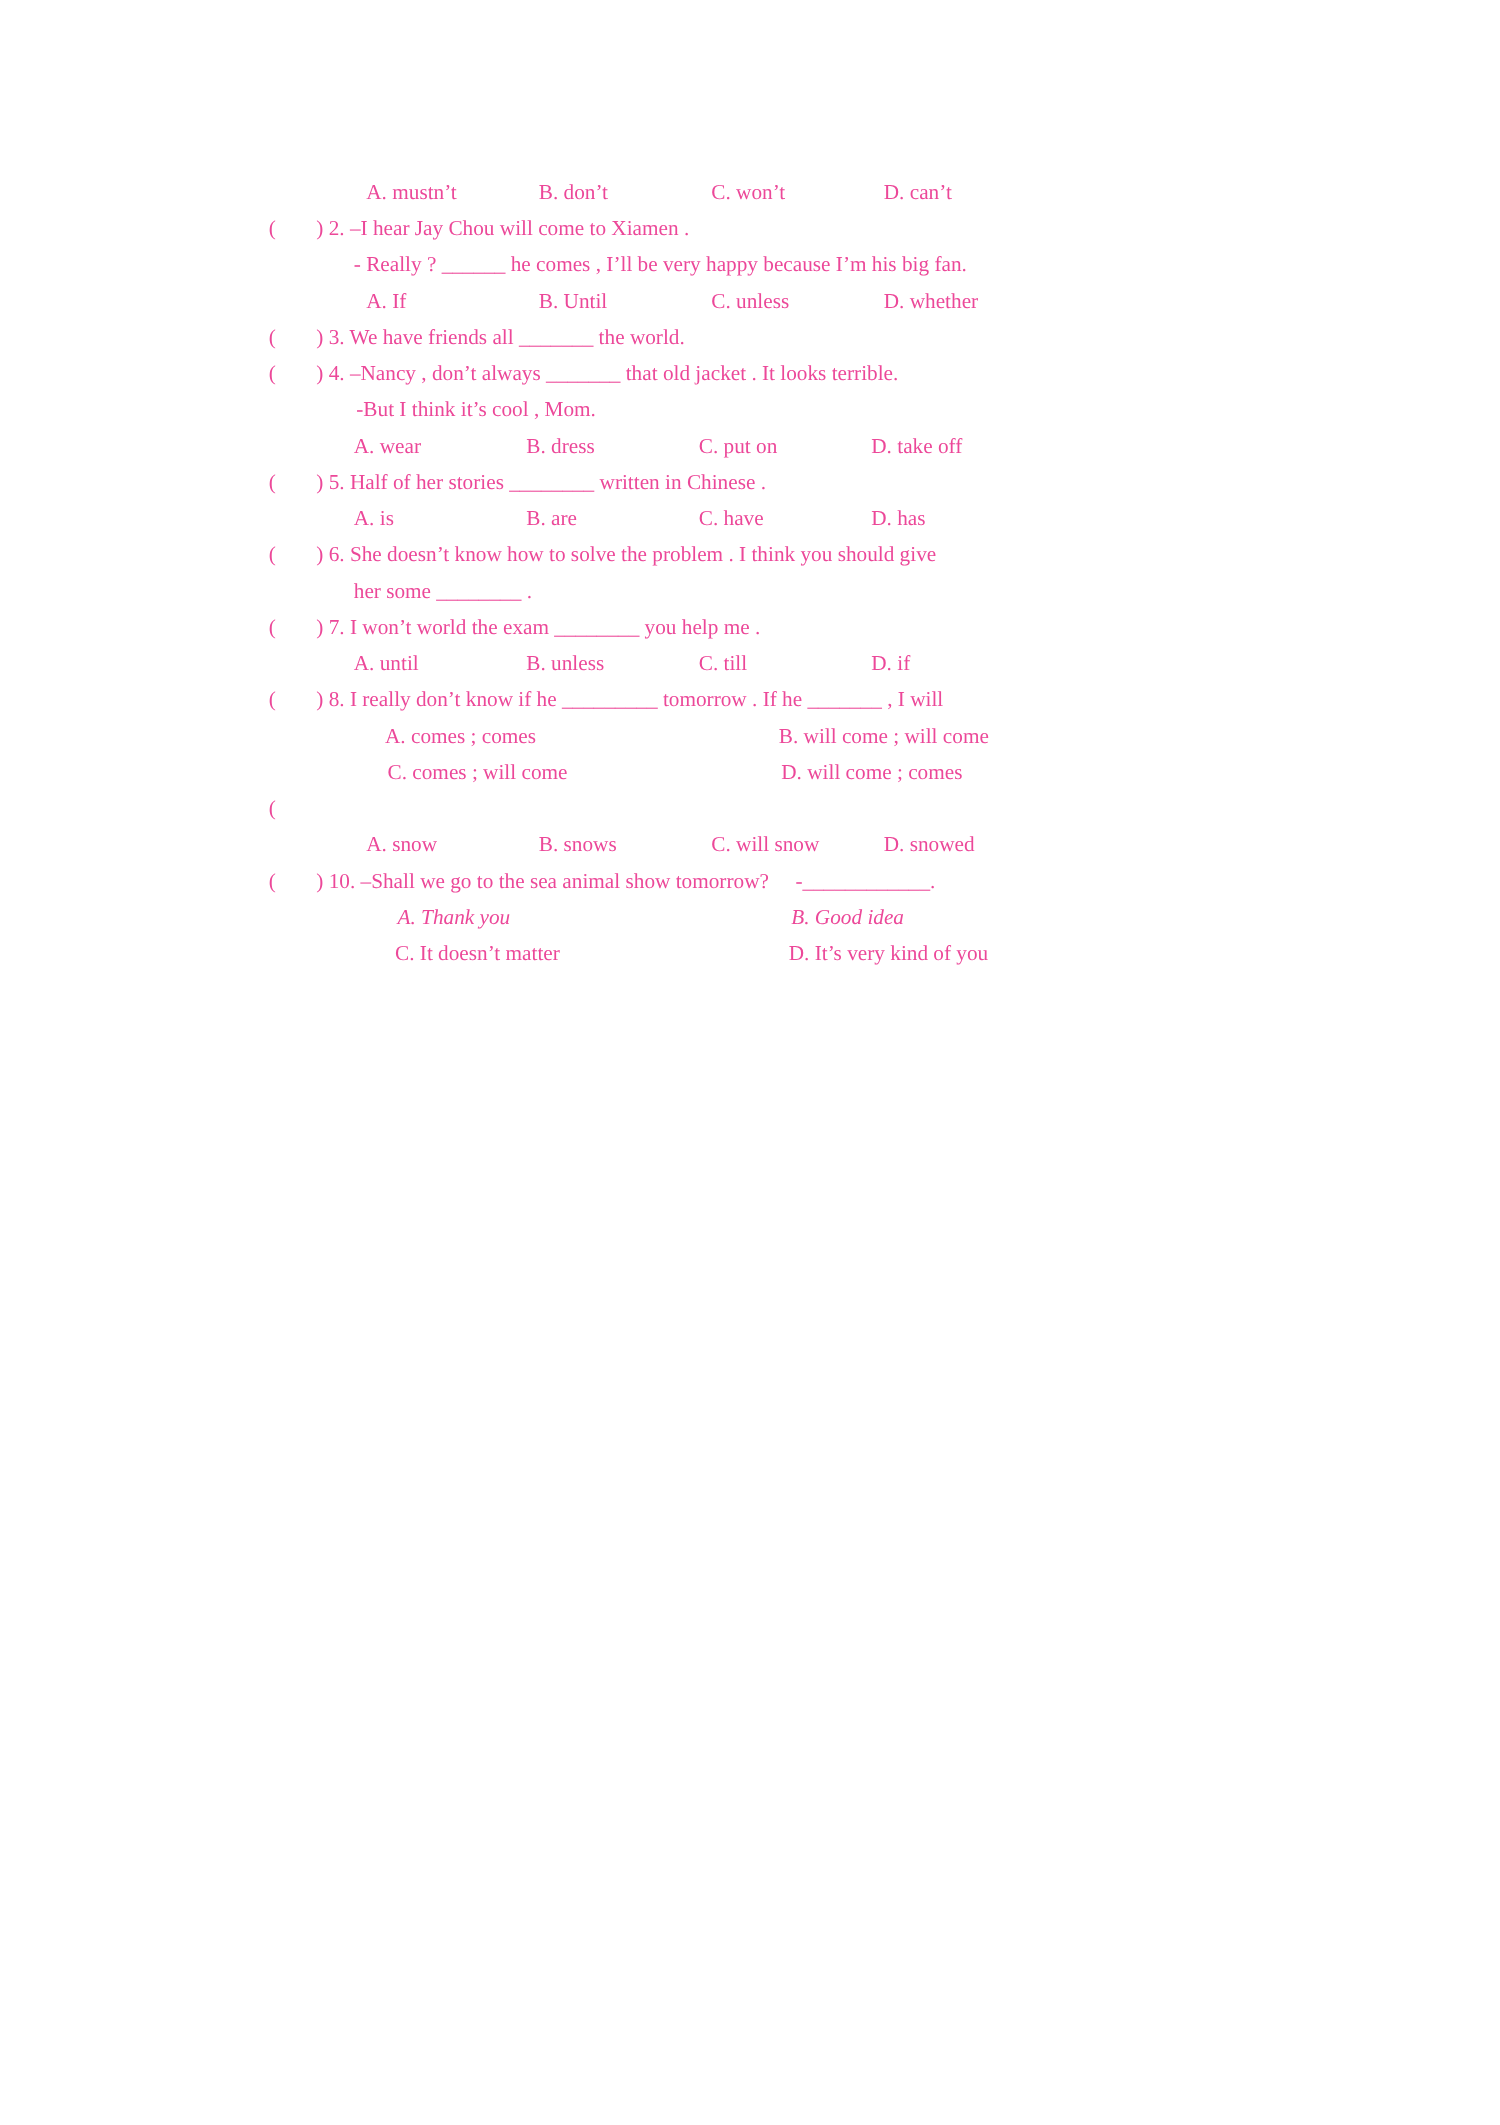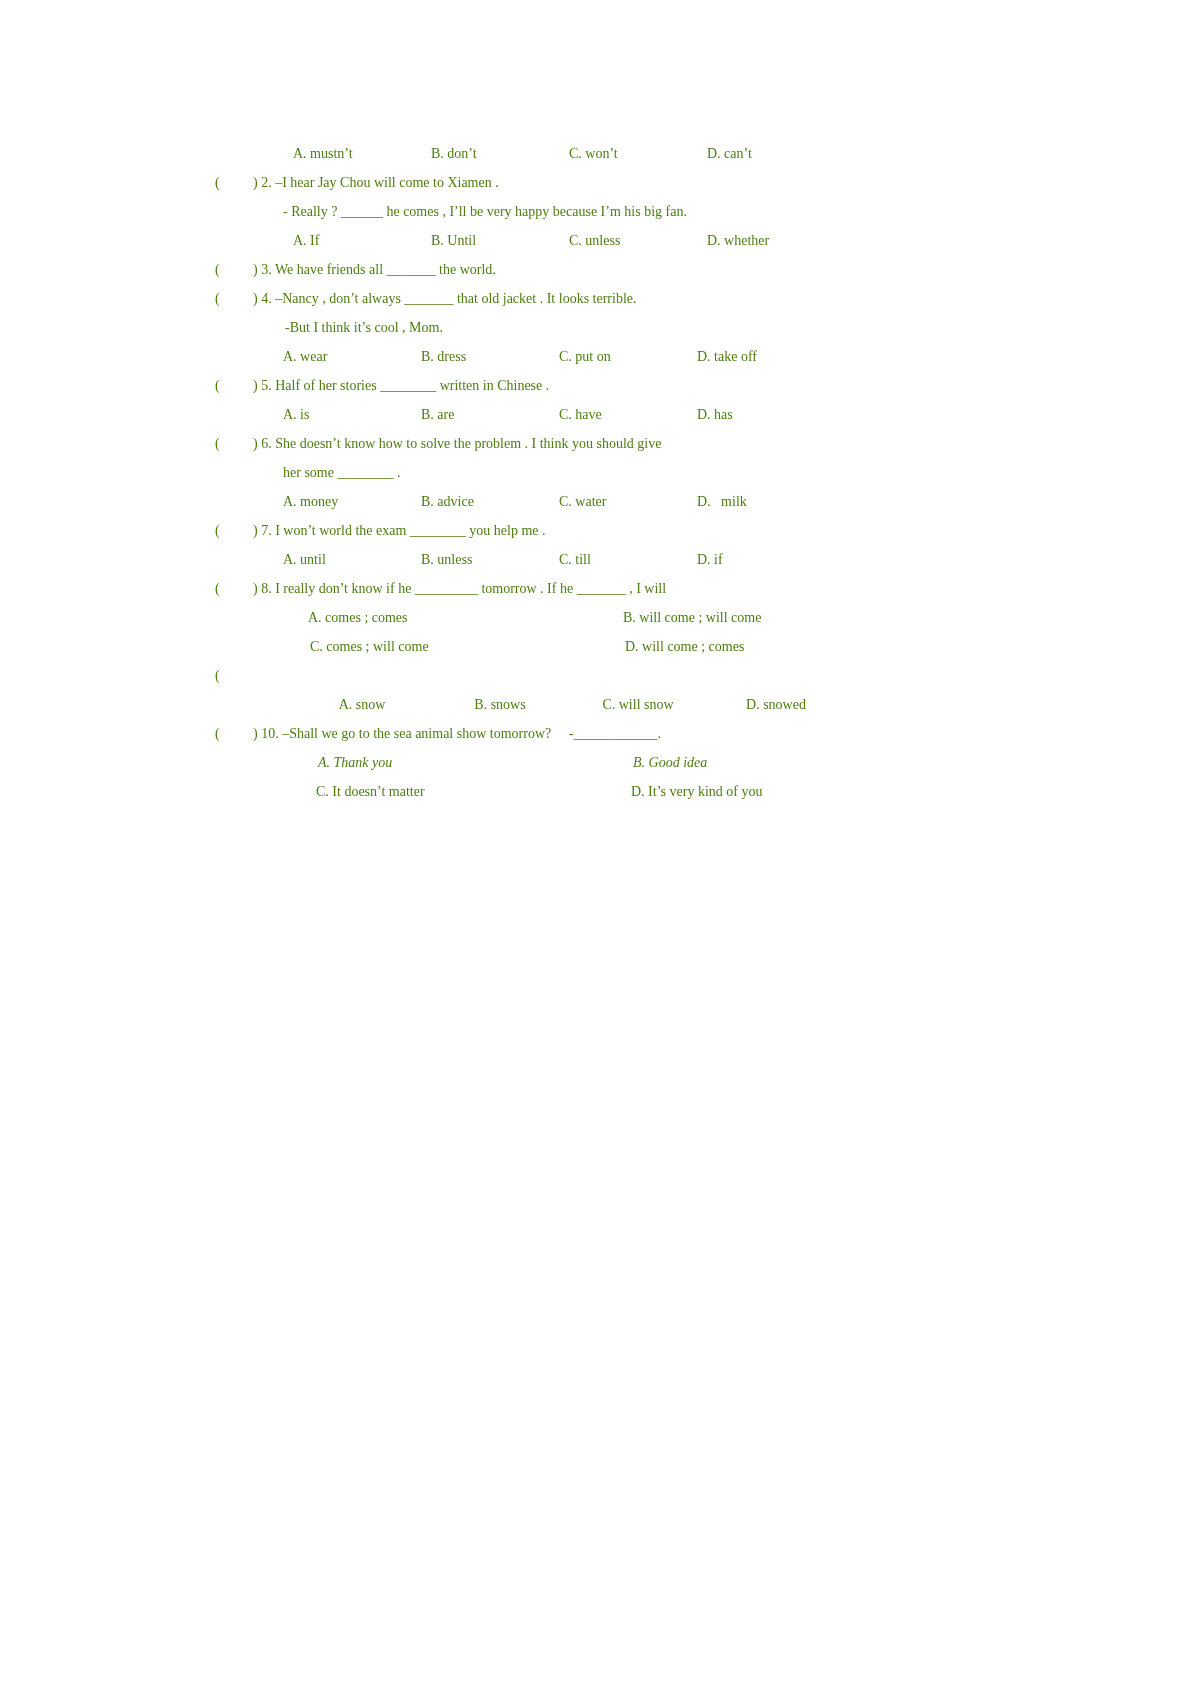--- a/index.html
+++ b/index.html
@@ -2,23 +2,23 @@
 <html><head>
 <meta charset="utf-8">
 <style>
   * { margin: 0; padding: 0; box-sizing: border-box; }
   html, body { background: #ffffff; }
   .page {
     position: relative;
     width: 1200px;
     height: 1700px;
     background: #ffffff;
-    color: #4d7c0f;
+    color: #ec4899;
     font-family: "Liberation Serif", serif;
-    font-size: 14px;
+    font-size: 17px;
     line-height: 29px;
     overflow: hidden;
   }
   .doc {
     position: absolute;
     left: 215px;
     top: 139px;
     width: 770px;
   }
   .line { display: flex; white-space: pre; }
@@ -39,25 +39,25 @@
       <div class="line"><span class="gutter"></span><span class="content" style="padding-left: 40px;"><span class="opt col4">A. If</span><span class="opt col4">B. Until</span><span class="opt col4">C. unless</span><span class="opt col4">D. whether</span></span></div>
       <div class="line"><span class="gutter">(</span><span class="content"><span>) 3.</span> <span>We have friends all _______ the world.</span></span></div>
       <div class="line"><span class="gutter"></span></div>
       <div class="line"><span class="gutter">(</span><span class="content"><span>) 4.</span> <span>–Nancy , don’t always _______ that old jacket . It looks terrible.</span></span></div>
       <div class="line"><span class="gutter"></span><span class="content" style="padding-left: 32px;">-But I think it’s cool , Mom.</span></div>
       <div class="line"><span class="gutter"></span><span class="content" style="padding-left: 30px;"><span class="opt col4">A. wear</span><span class="opt col4">B. dress</span><span class="opt col4">C. put on</span><span class="opt col4">D. take off</span></span></div>
       <div class="line"><span class="gutter">(</span><span class="content"><span>) 5.</span> <span>Half of her stories ________ written in Chinese .</span></span></div>
       <div class="line"><span class="gutter"></span><span class="content" style="padding-left: 30px;"><span class="opt col4">A. is</span><span class="opt col4">B. are</span><span class="opt col4">C. have</span><span class="opt col4">D. has</span></span></div>
       <div class="line"><span class="gutter">(</span><span class="content"><span>) 6.</span> <span>She doesn’t know how to solve the problem . I think you should give</span></span></div>
       <div class="line"><span class="gutter"></span><span class="content" style="padding-left: 30px;">her some ________ .</span></div>
-      <div class="line"><span class="gutter"></span><span class="content" style="padding-left: 30px;"><span class="opt col4">A. money</span><span class="opt col4">B. advice</span><span class="opt col4">C. water</span><span class="opt col4">D.   milk</span></span></div>
+      <div class="line"><span class="gutter"></span></div>
       <div class="line"><span class="gutter">(</span><span class="content"><span>) 7.</span> <span>I won’t world the exam ________ you help me .</span></span></div>
       <div class="line"><span class="gutter"></span><span class="content" style="padding-left: 30px;"><span class="opt col4">A. until</span><span class="opt col4">B. unless</span><span class="opt col4">C. till</span><span class="opt col4">D. if</span></span></div>
       <div class="line"><span class="gutter">(</span><span class="content"><span>) 8.</span> <span>I really don’t know if he _________ tomorrow . If he _______ , I will</span></span></div>
       <div class="line"><span class="gutter"></span><span class="content" style="padding-left: 30px;"><span class="opt col2">A. comes ; comes</span><span class="opt col2">B. will come ; will come</span></span></div>
       <div class="line"><span class="gutter"></span><span class="content" style="padding-left: 32px;"><span class="opt col2">C. comes ; will come</span><span class="opt col2">D. will come ; comes</span></span></div>
       <div class="line"><span class="gutter">(</span></div>
-      <div class="line"><span class="gutter"></span><span class="content" style="padding-left: 40px; text-align: center;"><span class="opt col4">A. snow</span><span class="opt col4">B. snows</span><span class="opt col4">C. will snow</span><span class="opt col4">D. snowed</span></span></div>
+      <div class="line"><span class="gutter"></span><span class="content" style="padding-left: 40px;"><span class="opt col4">A. snow</span><span class="opt col4">B. snows</span><span class="opt col4">C. will snow</span><span class="opt col4">D. snowed</span></span></div>
       <div class="line"><span class="gutter">(</span><span class="content"><span>) 10.</span> <span>–Shall we go to the sea animal show tomorrow?     -____________.</span></span></div>
       <div class="line"><span class="gutter"></span><span class="content" style="padding-left: 40px; font-style: italic;"><span class="opt col2">A. Thank you</span><span class="opt col2">B. Good idea</span></span></div>
       <div class="line"><span class="gutter"></span><span class="content" style="padding-left: 38px;"><span class="opt col2">C. It doesn’t matter</span><span class="opt col2">D. It’s very kind of you</span></span></div>
     </div>
 </div>
 
 </body></html>

